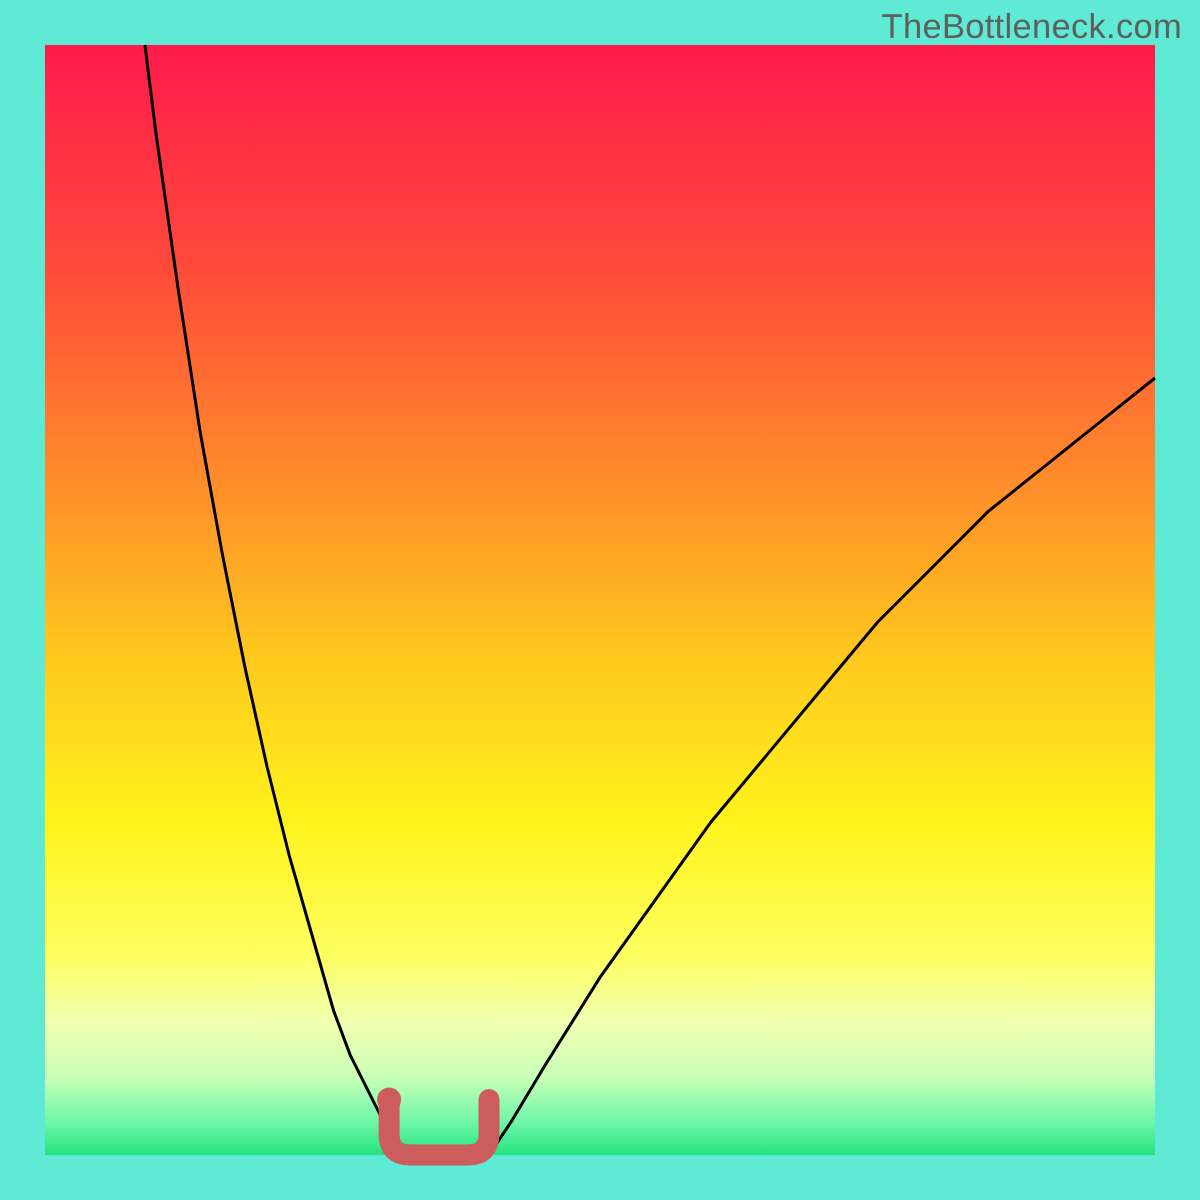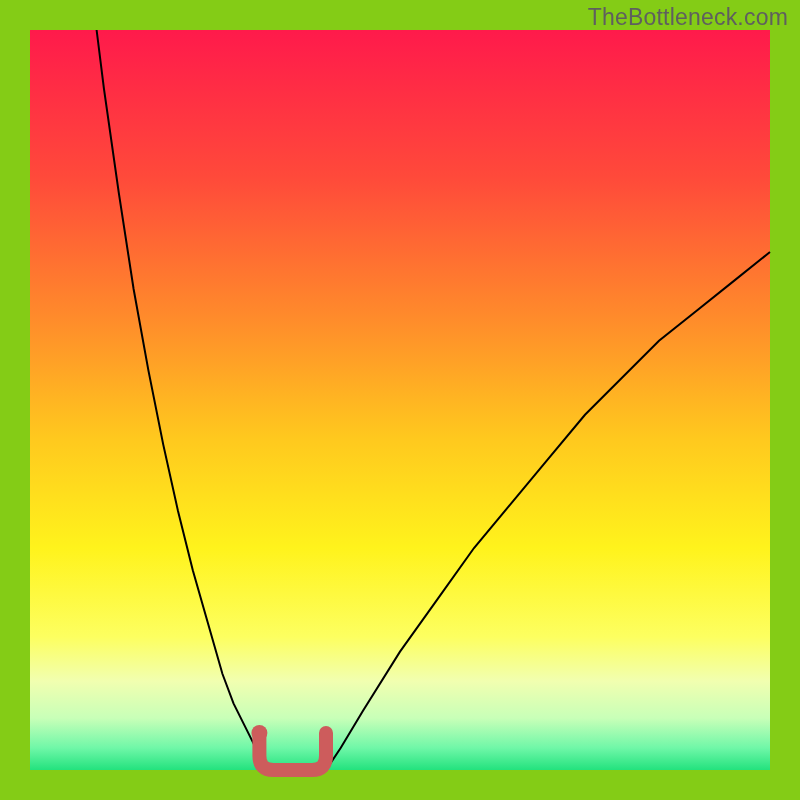--- a/index.html
+++ b/index.html
@@ -10,21 +10,21 @@
     background: #000;
     overflow: hidden;
     font-family: Arial, Helvetica, sans-serif;
   }
   .frame {
     position: absolute;
     top: 0;
     left: 0;
     width: 800px;
     height: 800px;
-    background: #84cc16;
+    background: #5eead4;
   }
   .watermark {
     position: absolute;
     top: 4px;
     right: 12px;
     color: #5f5f5f;
     font-size: 23px;
     font-weight: 500;
     letter-spacing: 0.2px;
   }

